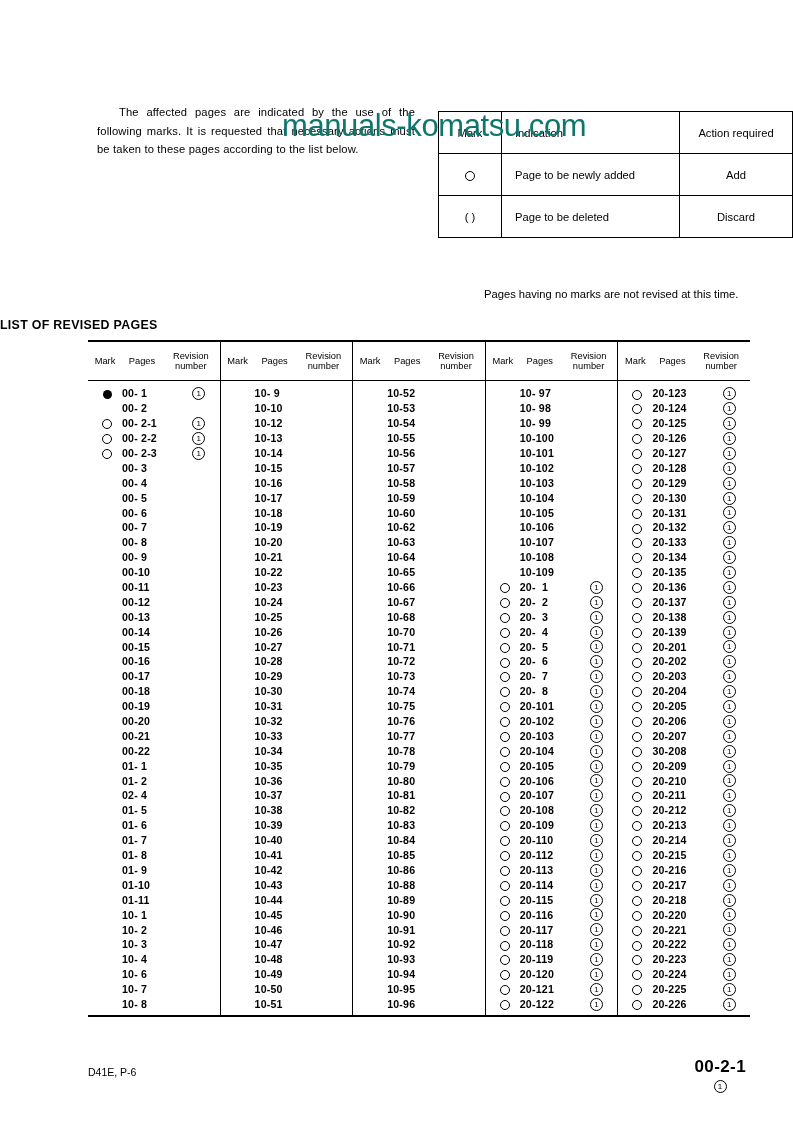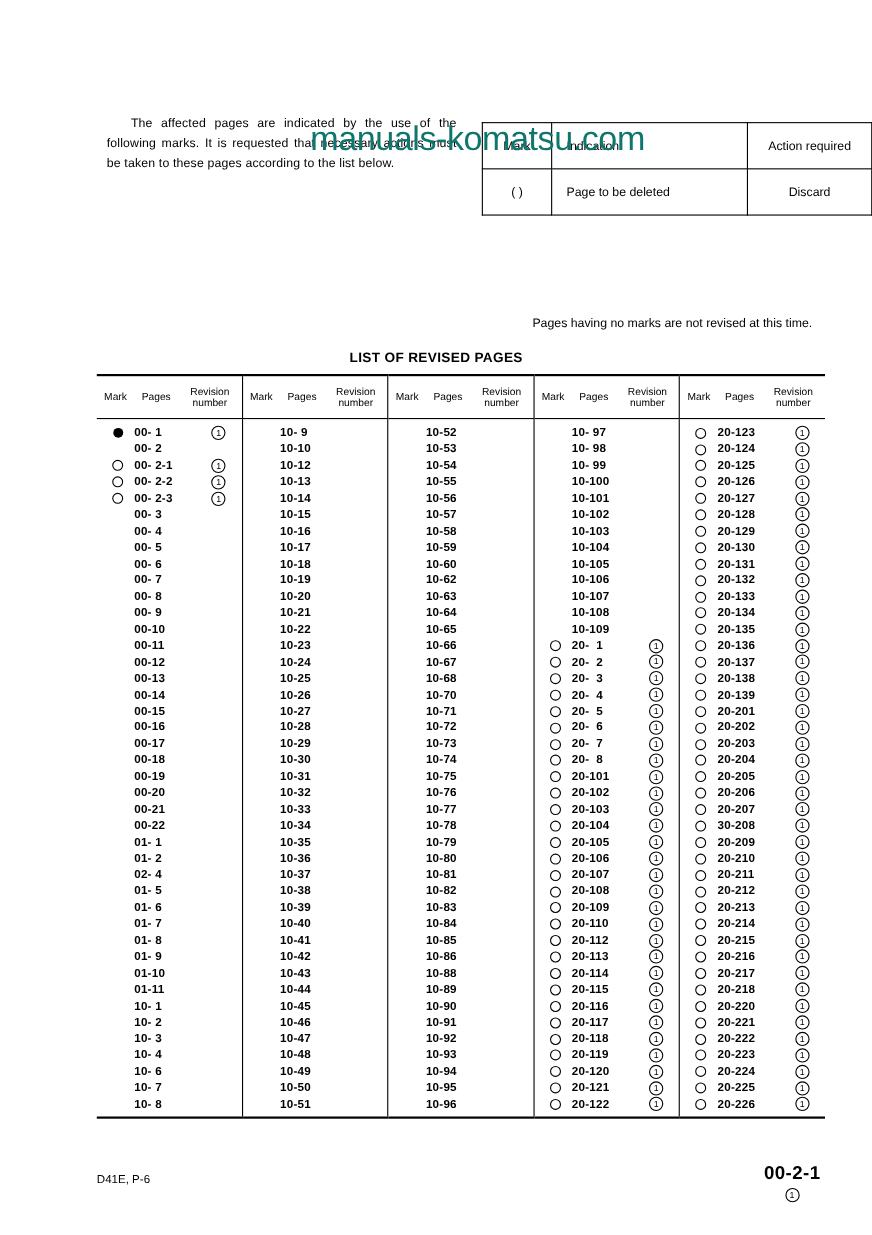--- a/index.html
+++ b/index.html
@@ -87,21 +87,20 @@
     white-space: nowrap;
     margin-left: 46px;
   }
 
   
   #list-title {
     position: absolute;
     left: 0;
     top: 318px;
     width: 793px;
-    text-align: center;
     font-size: 12.4px;
     font-weight: bold;
     letter-spacing: 0.3px;
   }
 
   
   #revised-table {
     position: absolute;
     left: 88px;
     top: 340px;
@@ -206,20 +205,25 @@
 
 <table id="legend-table">
   <thead>
     <tr>
       <th class="col-mark">Mark</th>
       <th class="col-ind">Indication</th>
       <th class="col-action">Action required</th>
     </tr>
   </thead>
   <tbody>
+    <tr>
+      <td class="col-mark"><span class="sym-open"></span></td>
+      <td class="col-ind">Page to be newly added</td>
+      <td class="col-action">Add</td>
+    </tr>
     <tr>
       <td class="col-mark">(    )</td>
       <td class="col-ind">Page to be deleted</td>
       <td class="col-action">Discard</td>
     </tr>
   </tbody>
 </table>
 
 <div id="legend-note">Pages having no marks are not revised at this time.</div>
 

